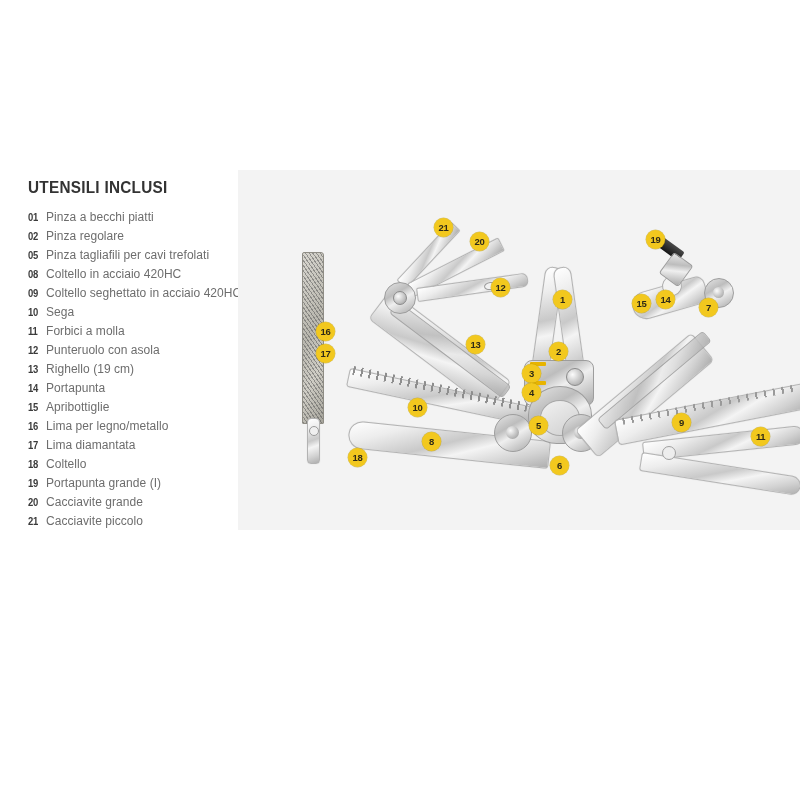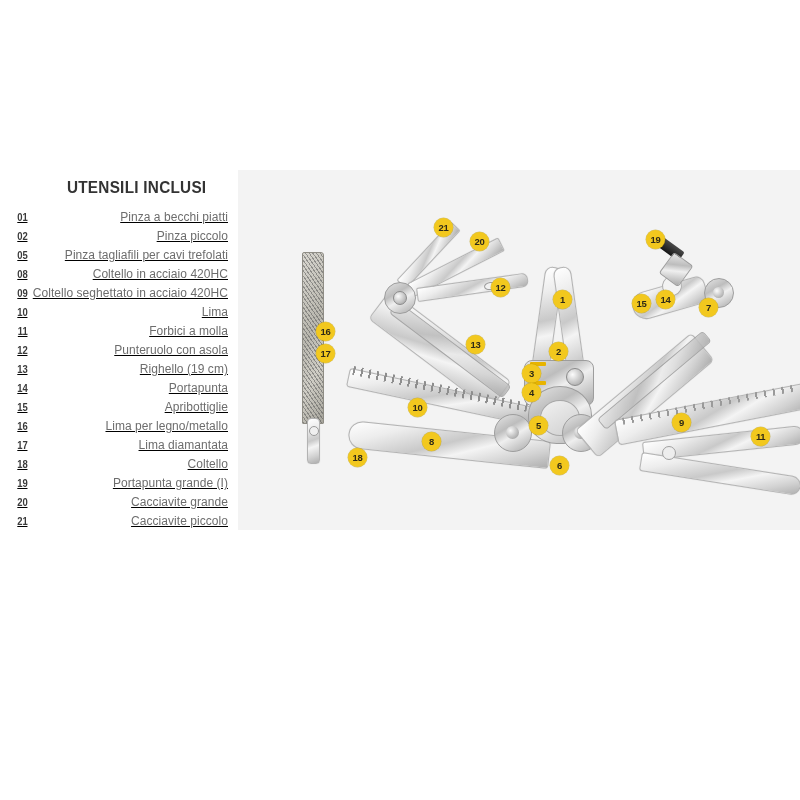--- a/index.html
+++ b/index.html
@@ -7,25 +7,24 @@
     width:800px;height:800px;
     background:#ffffff;
     font-family:"Liberation Sans", sans-serif;
     overflow:hidden;
     position:relative;
   }
 
   
   #left-column{
     position:absolute;
-    left:0; top:170px;
+    left:16px; top:170px;
     width:238px; height:470px;
     box-sizing:border-box;
     padding:8px 10px 0 12px;
-    text-align:right;
   }
   #page-title{
     font-family:"Liberation Sans", sans-serif;
     font-weight:bold;
     font-size:17px;
     letter-spacing:0.3px;
     color:#333333;
     text-transform:uppercase;
     transform:scaleX(0.9);
     transform-origin:left center;
@@ -34,21 +33,20 @@
   }
   #tools-list{
     list-style:none;
     margin:0;padding:0;
   }
   #tools-list li{
     display:flex;
     align-items:flex-start;
     margin-bottom:5.5px;
     line-height:13.5px;
-    text-decoration:underline;
   }
   .tool-num{
     flex:0 0 auto;
     width:18px;
     font-weight:bold;
     font-size:11px;
     color:#3b3b3b;
     transform:scaleX(0.86);
     transform-origin:left center;
     letter-spacing:-0.2px;
@@ -116,37 +114,37 @@
 
 <div id="left-column">
   <div id="page-title">UTENSILI INCLUSI</div>
   <ul id="tools-list">
       <li>
         <span class="tool-num">01</span>
         <span class="tool-label">Pinza a becchi piatti</span>
       </li>
       <li>
         <span class="tool-num">02</span>
-        <span class="tool-label">Pinza piccolo</span>
+        <span class="tool-label">Pinza regolare</span>
       </li>
       <li>
         <span class="tool-num">05</span>
         <span class="tool-label">Pinza tagliafili per cavi trefolati</span>
       </li>
       <li>
         <span class="tool-num">08</span>
         <span class="tool-label">Coltello in acciaio 420HC</span>
       </li>
       <li>
         <span class="tool-num">09</span>
         <span class="tool-label">Coltello seghettato in acciaio 420HC</span>
       </li>
       <li>
         <span class="tool-num">10</span>
-        <span class="tool-label">Lima</span>
+        <span class="tool-label">Sega</span>
       </li>
       <li>
         <span class="tool-num">11</span>
         <span class="tool-label">Forbici a molla</span>
       </li>
       <li>
         <span class="tool-num">12</span>
         <span class="tool-label">Punteruolo con asola</span>
       </li>
       <li>

